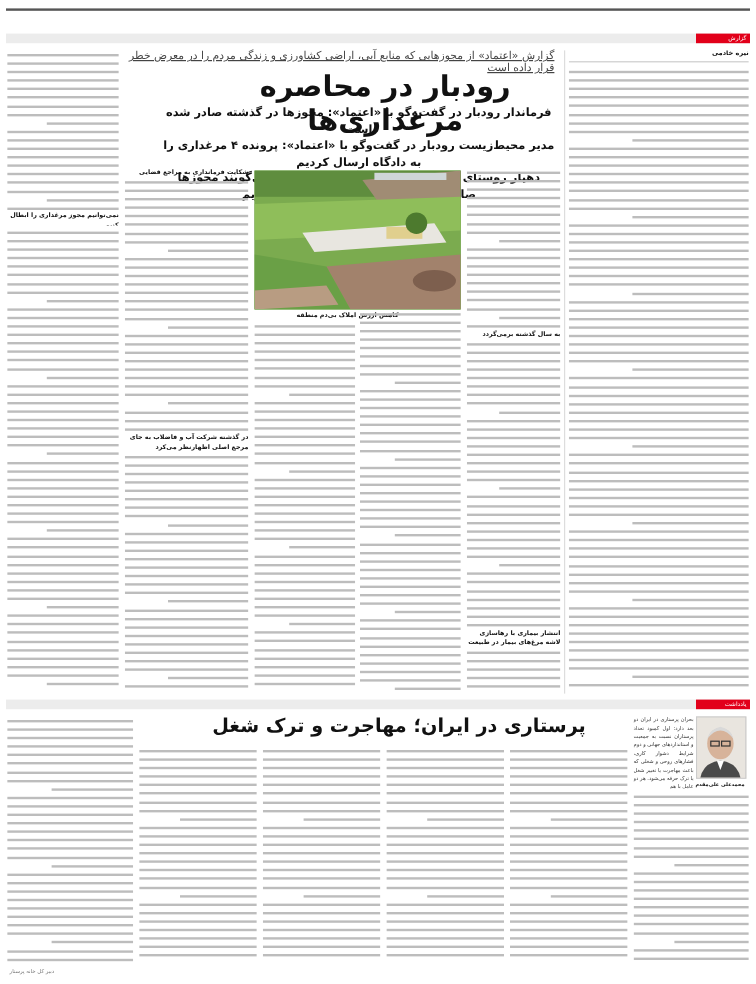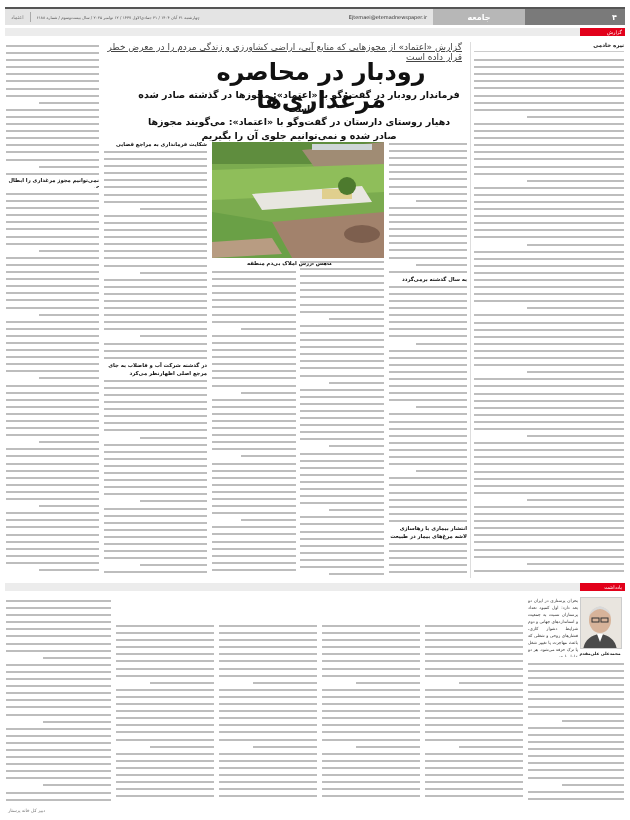--- a/index.html
+++ b/index.html
@@ -46,30 +46,20 @@
   .avatar-name { position: absolute; left: 575px; top: 651px; width: 50px; font-size: 4.2px; font-weight: bold; color: #111; text-align: center; }
   .footer-sign { position: absolute; left: 8px; top: 808px; font-size: 4.5px; color: #777; }
   .vrule { position: absolute; width: 1px; background: #ddd; }
 </style>
 </head>
 <body>
 
 <div class="page">
 
   <div class="topline"></div>
-  <div class="header">
-    <div class="meta">
-      <span class="logo">اعتماد</span>
-      <span class="sep"></span>
-      <span style="direction:rtl;">چهارشنبه ۲۱ آبان ۱۴۰۴ / ۲۱ جمادی‌الاول ۱۴۴۷ / ۱۲ نوامبر ۲۰۲۵ / سال بیست‌وسوم / شماره ۶۱۸۸</span>
-    </div>
-    <div class="email">Ejtemaei@etemadnewspaper.ir</div>
-    <div class="section">جامعه</div>
-    <div class="pageno">۴</div>
-  </div>
 
   <div class="kicker-bar">
     <div class="kicker">گزارش</div>
   </div>
 
   <div class="col" style="right:6px; top:42px; width:150px; height:536px;">
     <div class="byline">نیره خادمی</div>
     <div class="lines" id="c-intro">
         <span class="line"></span>
         <span class="line"></span>
@@ -145,20 +135,21 @@
         <span class="line short"></span>
         <span class="line"></span>
       </div>
   </div>
   <div class="vrule" style="left:470px; top:42px; height:536px;"></div>
 
   <div class="main-kicker">گزارش «اعتماد» از مجوزهایی که منابع آبی، اراضی کشاورزی و زندگی مردم را در معرض خطر قرار داده است</div>
   <div class="main-title">رودبار در محاصره مرغداری‌ها</div>
   <div class="subtitles">
     <div>فرماندار رودبار در گفت‌وگو با «اعتماد»: مجوزها در گذشته صادر شده است</div>
+    <div>مدیر محیط‌زیست رودبار در گفت‌وگو با «اعتماد»: پرونده ۴ مرغداری را به دادگاه ارسال کردیم</div>
     <div>دهیار روستای دارستان در گفت‌وگو با «اعتماد»: می‌گویند مجوزها صادر شده و نمی‌توانیم جلوی آن را بگیریم</div>
   </div>
 
   <div class="col" style="left:6px; top:42px; width:93px; height:134px;">
     <div class="lines" id="c-left-top">
         <span class="line"></span>
         <span class="line"></span>
         <span class="line"></span>
         <span class="line"></span>
         <span class="line"></span>
@@ -487,20 +478,21 @@
         <span class="line"></span>
         <span class="line"></span>
         <span class="line"></span>
         <span class="line"></span>
       </div>
   </div>
 
   <div class="kicker-bar2">
     <div class="kicker">یادداشت</div>
   </div>
+  <div class="bottom-title">پرستاری در ایران؛ مهاجرت و ترک شغل</div>
 
   <div class="avatar">
     <svg width="42" height="52" viewBox="0 0 42 52">
       <rect width="42" height="52" fill="#e9e5df"></rect>
       <ellipse cx="21" cy="22" rx="11" ry="13" fill="#d7b39a"></ellipse>
       <path d="M10 18 Q21 4 32 18 Q30 10 21 8 Q12 10 10 18Z" fill="#d9d9d9"></path>
       <rect x="13" y="20" width="7" height="4" fill="none" stroke="#333" stroke-width="1"></rect>
       <rect x="22" y="20" width="7" height="4" fill="none" stroke="#333" stroke-width="1"></rect>
       <path d="M4 52 Q6 38 21 36 Q36 38 38 52Z" fill="#4a4a4a"></path>
       <path d="M18 36 L21 44 L24 36Z" fill="#fff"></path>

